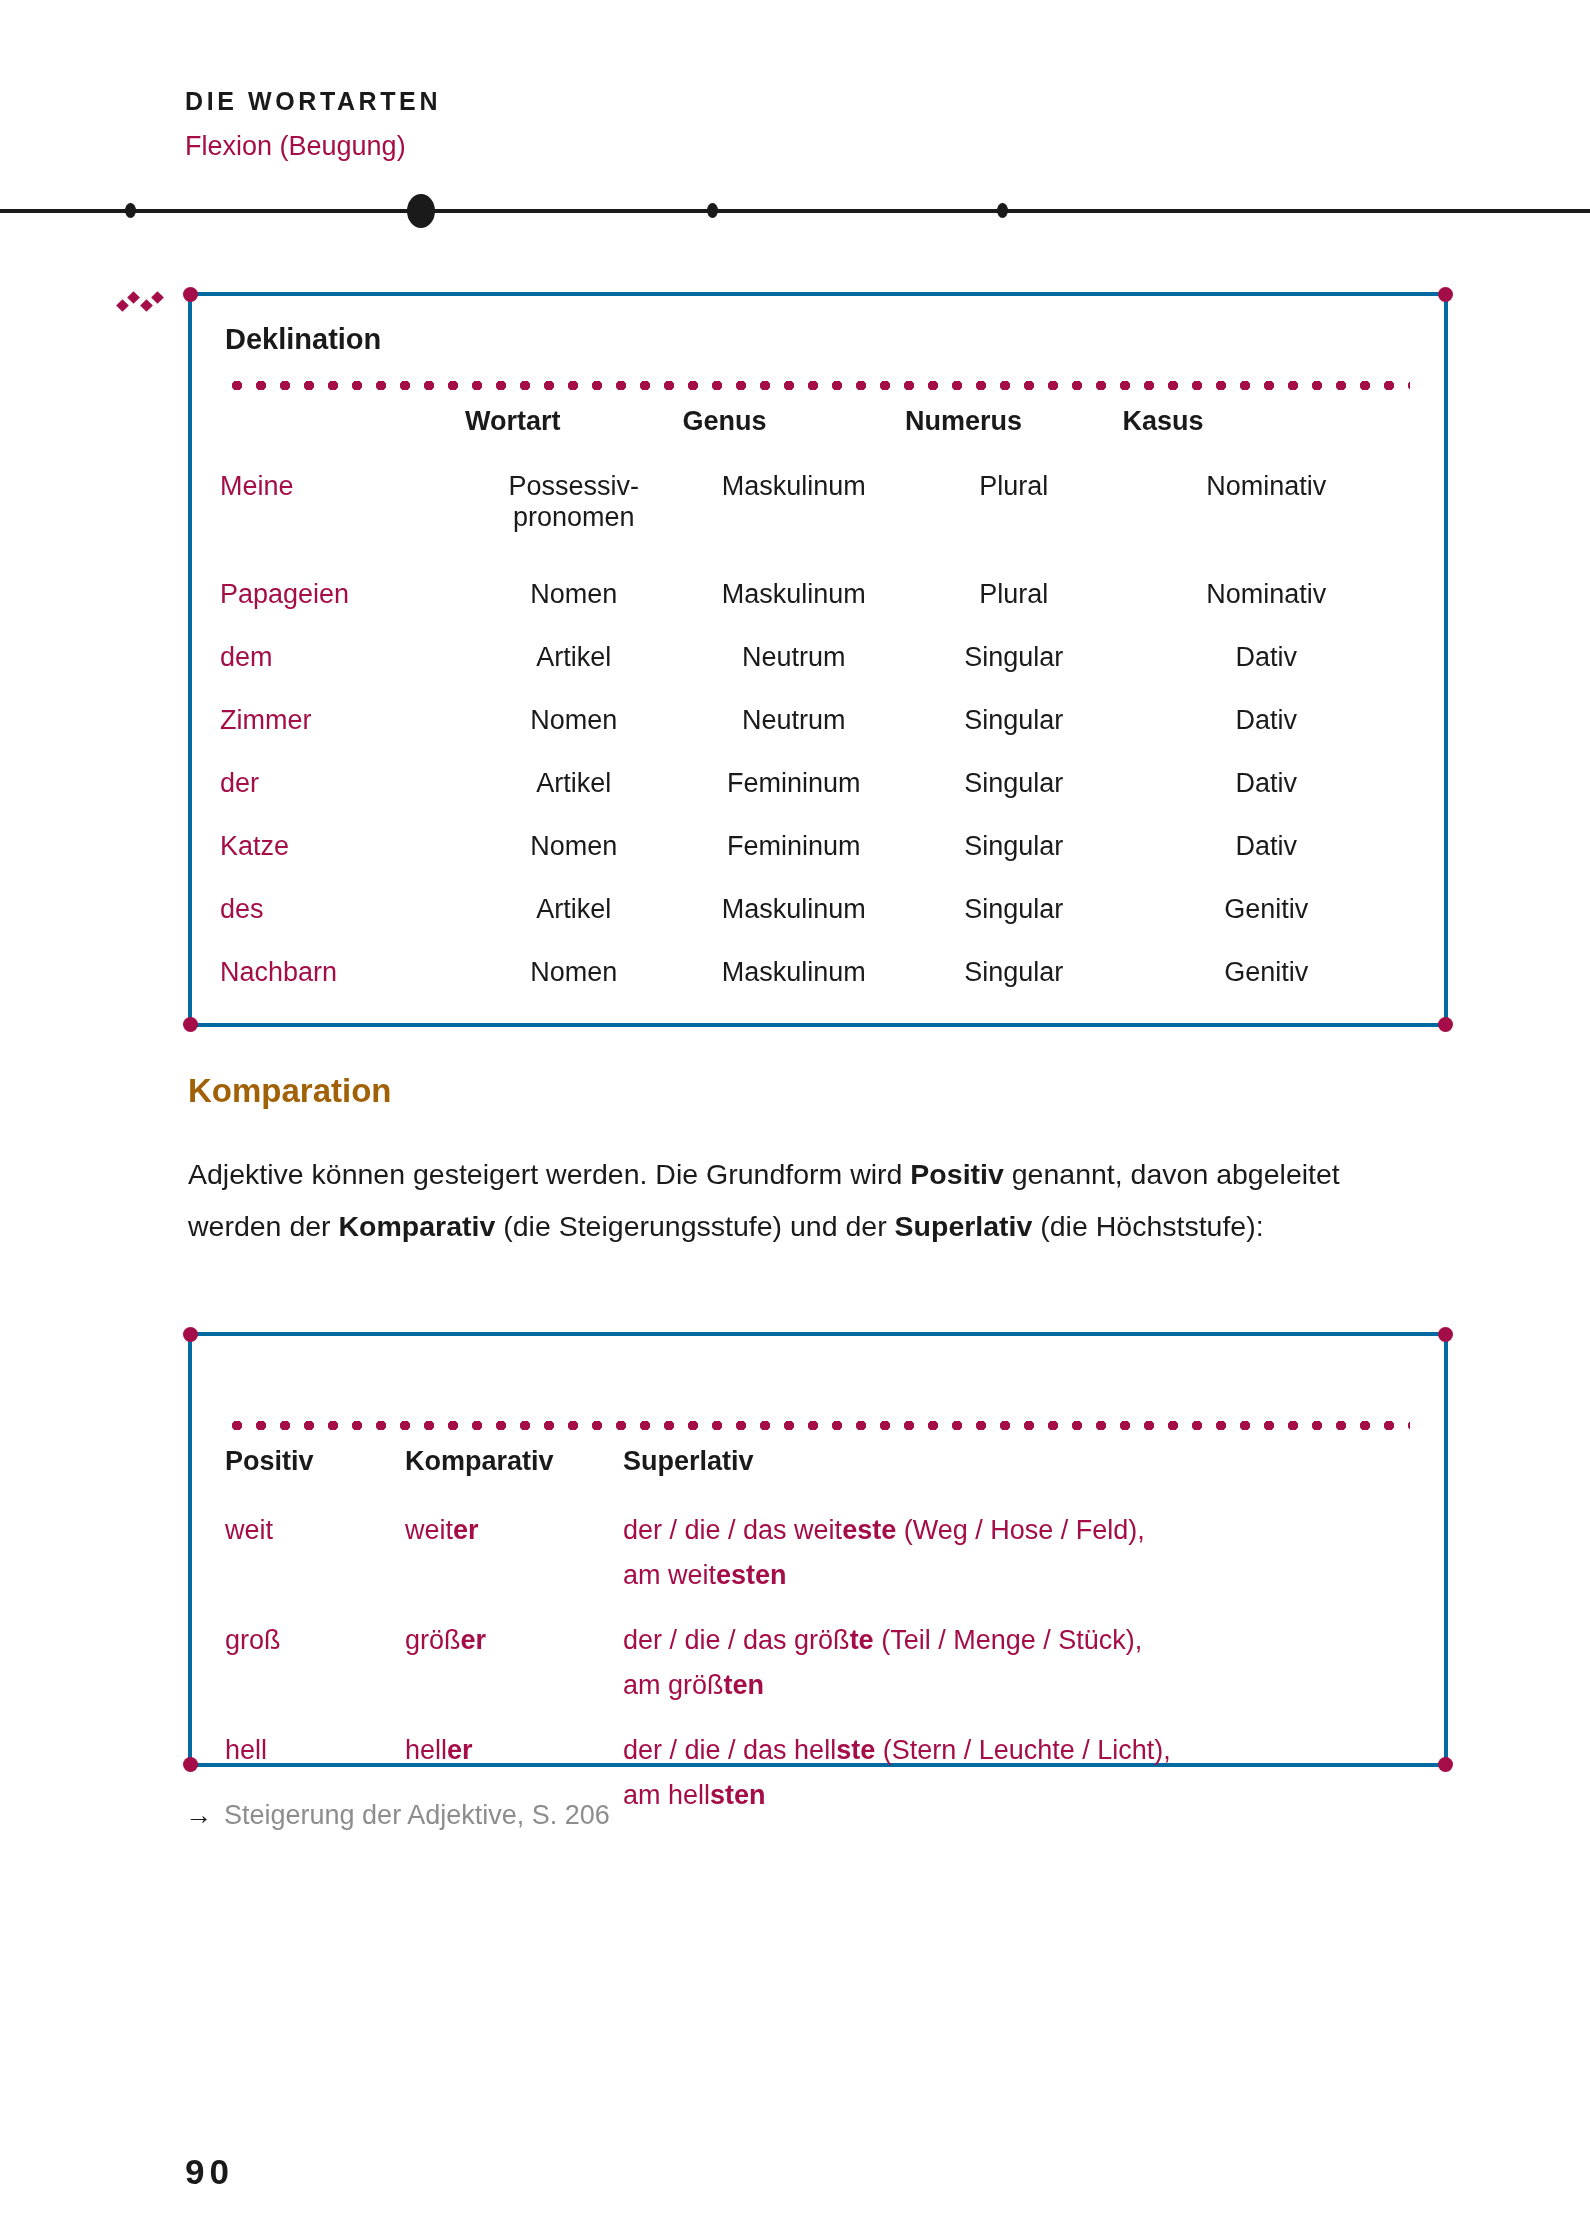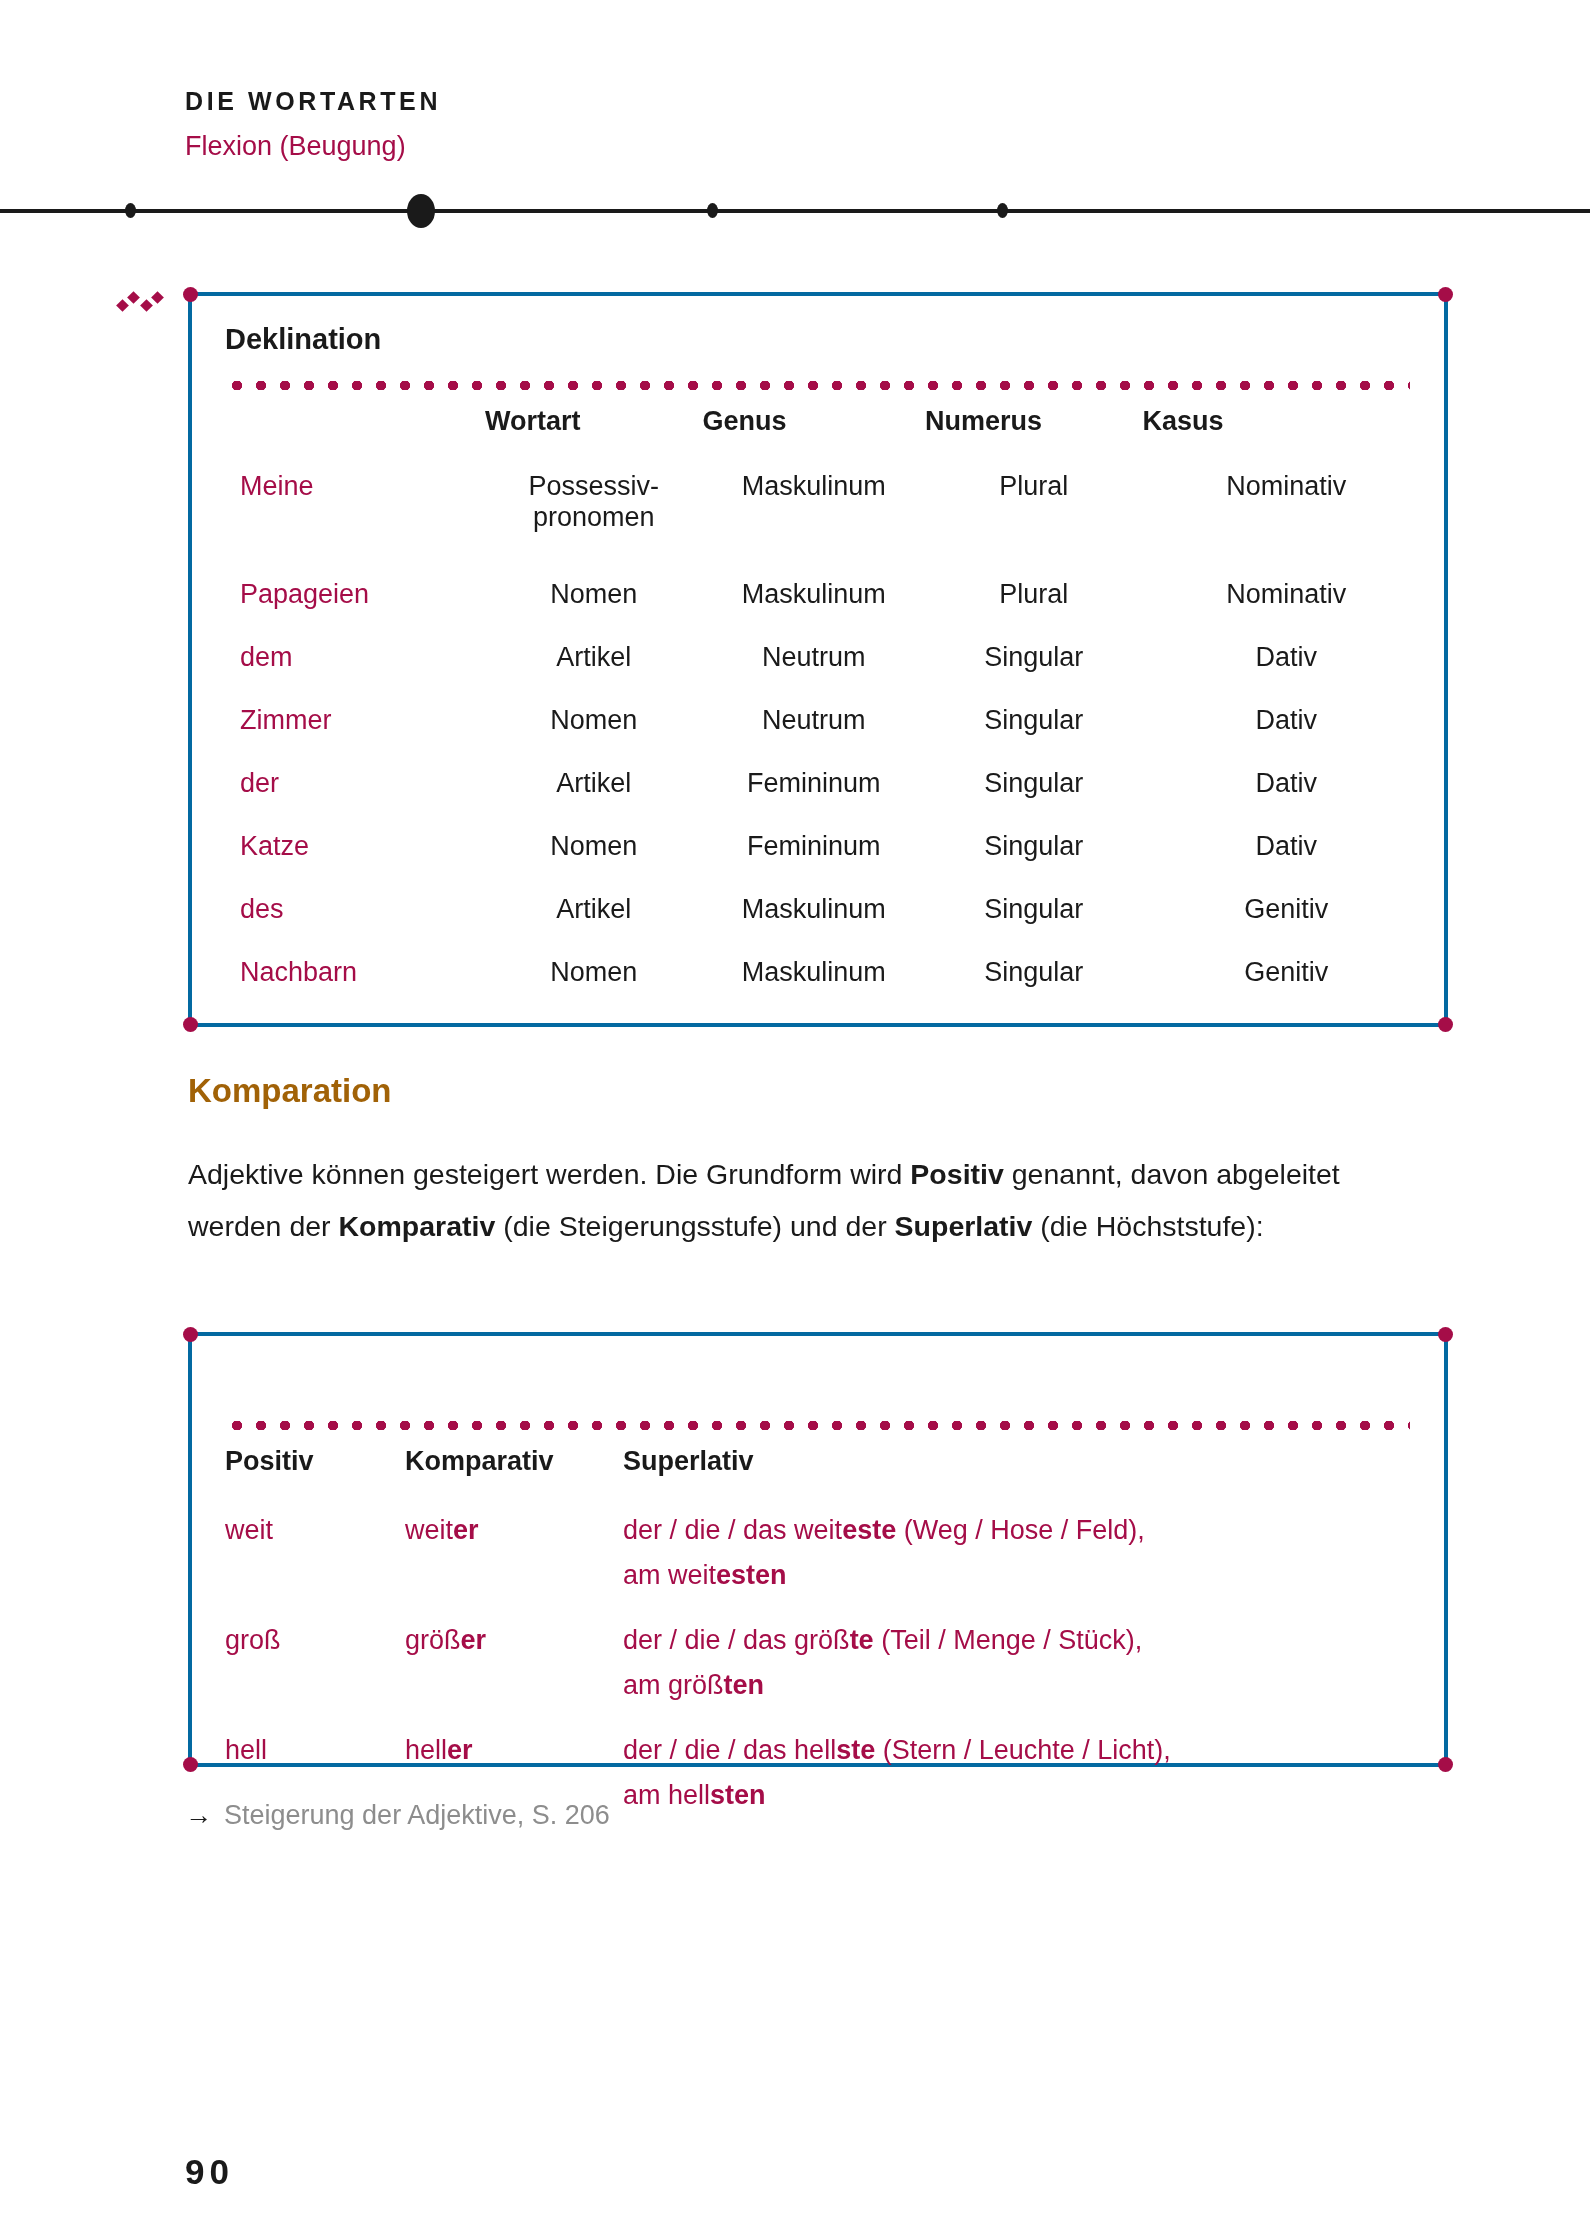--- a/index.html
+++ b/index.html
@@ -143,21 +143,21 @@
     table-layout: fixed;
   }
   table.grid th, table.grid td {
     padding: 0;
     vertical-align: top;
     text-align: left;
     font-weight: normal;
   }
 
   #tbl-deklination {
-    left: 48px;
+    left: 28px;
     top: 110px;
     width: 1190px;
     font-size: 27px;
   }
   #tbl-deklination th {
     font-weight: bold;
     color: #1a1a1a;
     font-size: 27px;
     height: 65px;
   }

